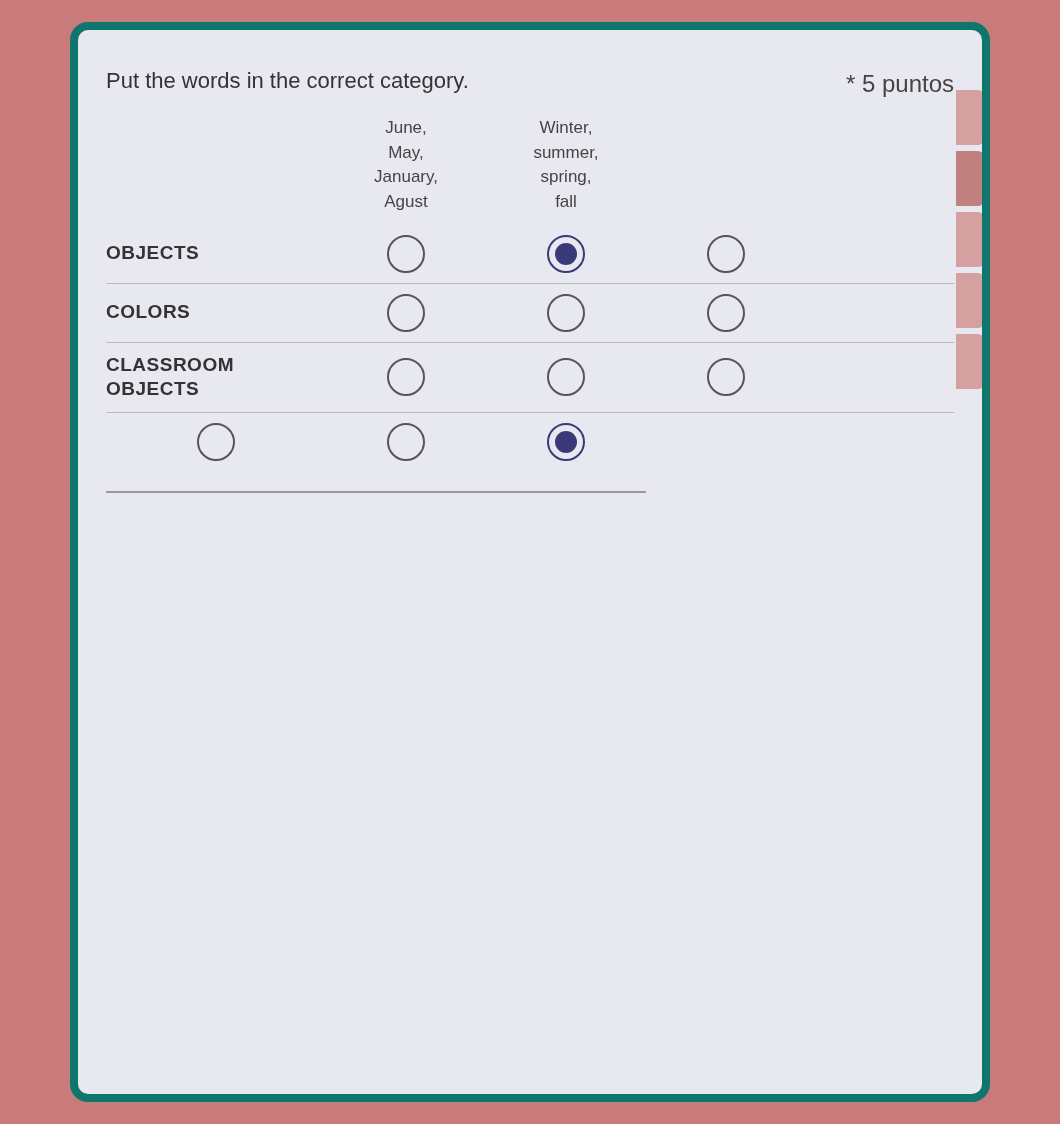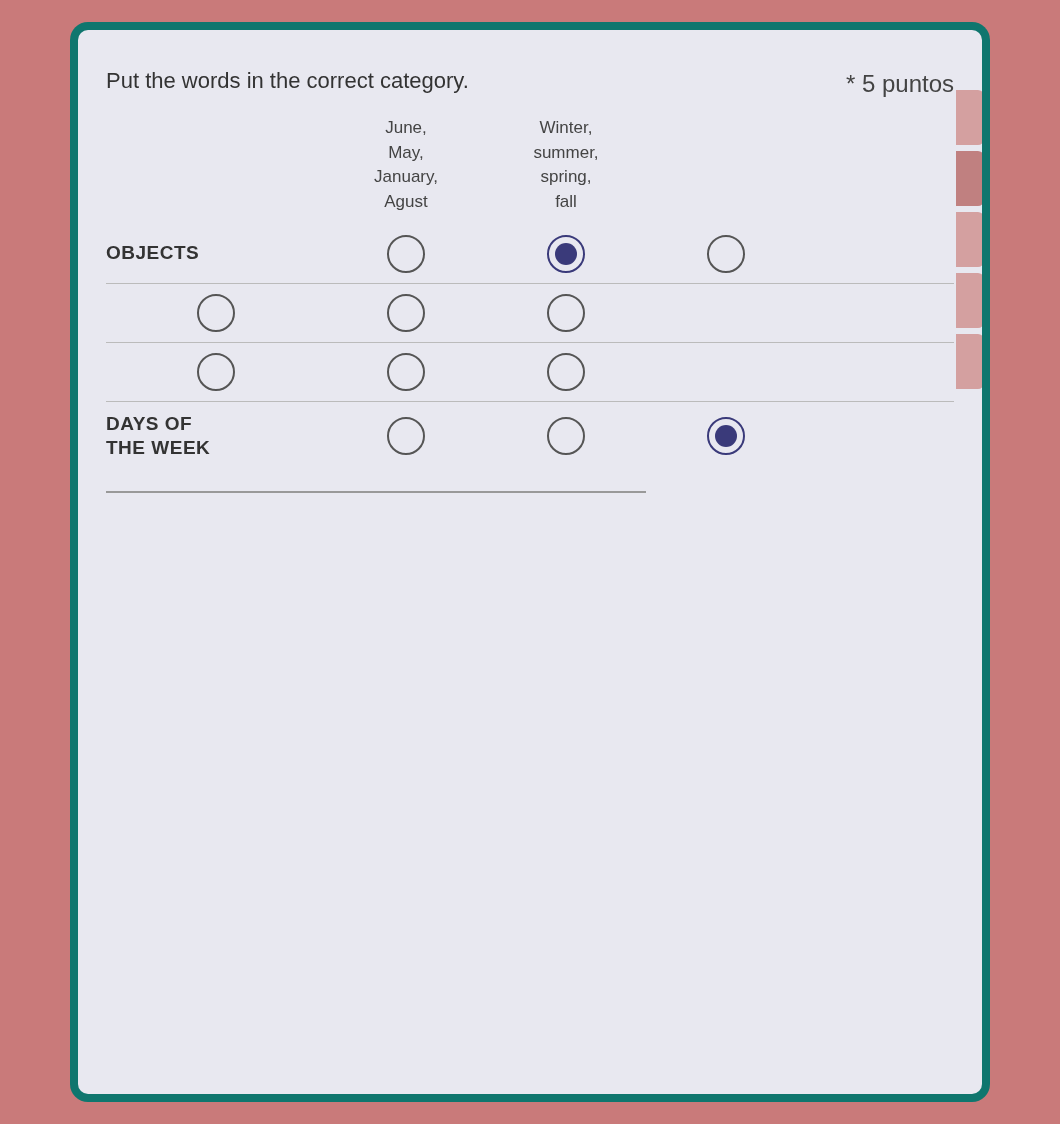--- a/index.html
+++ b/index.html
@@ -202,46 +202,47 @@
         </div>
         <div class="radio-cell">
           <div class="radio-btn selected"></div>
         </div>
         <div class="radio-cell">
           <div class="radio-btn"></div>
         </div>
       </div>
 
       <div class="table-row">
-        <div class="radio-cell">
-          <div class="radio-btn"></div>
-        </div>
-        <div class="radio-cell">
-          <div class="radio-btn"></div>
-        </div>
-        <div class="radio-cell">
-          <div class="radio-btn"></div>
-        </div>
-      </div>
-
-      <div class="table-row">
-        <div class="radio-cell">
-          <div class="radio-btn"></div>
-        </div>
-        <div class="radio-cell">
-          <div class="radio-btn"></div>
-        </div>
-        <div class="radio-cell">
-          <div class="radio-btn"></div>
-        </div>
-      </div>
-
-
-      <div class="table-row">
-        <div class="row-label">DAYS OF<br>THE WEEK</div>
+        <div class="row-label">COLORS</div>
+        <div class="radio-cell">
+          <div class="radio-btn"></div>
+        </div>
+        <div class="radio-cell">
+          <div class="radio-btn"></div>
+        </div>
+        <div class="radio-cell">
+          <div class="radio-btn"></div>
+        </div>
+      </div>
+
+      <div class="table-row">
+        <div class="row-label">CLASSROOM<br>OBJECTS</div>
+        <div class="radio-cell">
+          <div class="radio-btn"></div>
+        </div>
+        <div class="radio-cell">
+          <div class="radio-btn"></div>
+        </div>
+        <div class="radio-cell">
+          <div class="radio-btn"></div>
+        </div>
+      </div>
+
+
+      <div class="table-row">
         <div class="radio-cell">
           <div class="radio-btn"></div>
         </div>
         <div class="radio-cell">
           <div class="radio-btn"></div>
         </div>
         <div class="radio-cell">
           <div class="radio-btn selected"></div>
         </div>
       </div>

